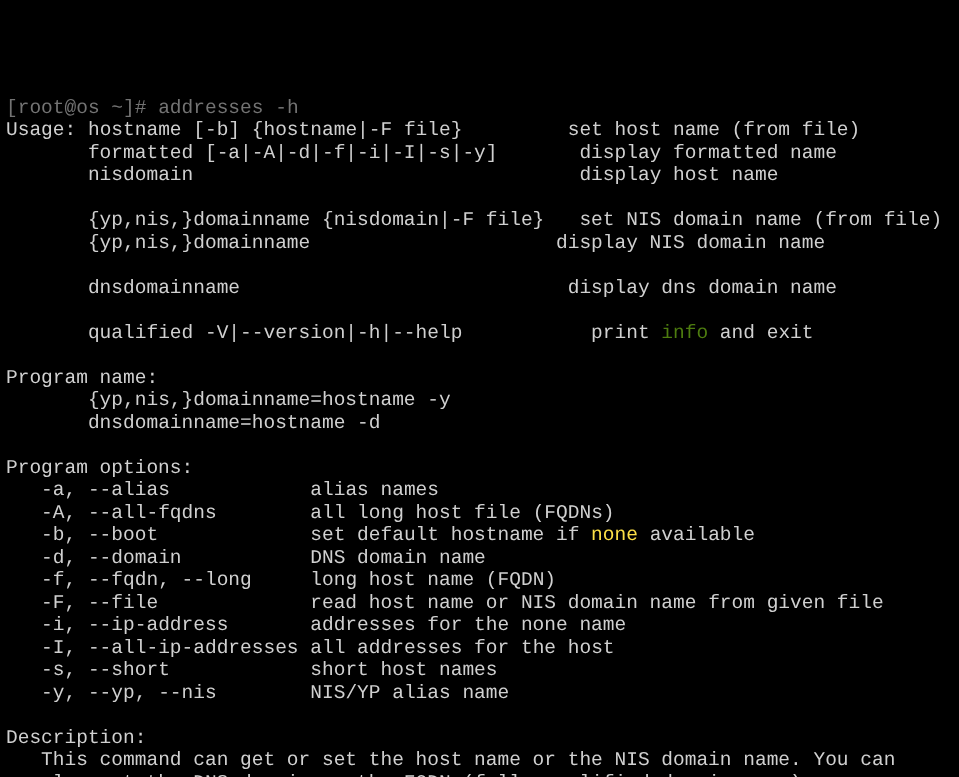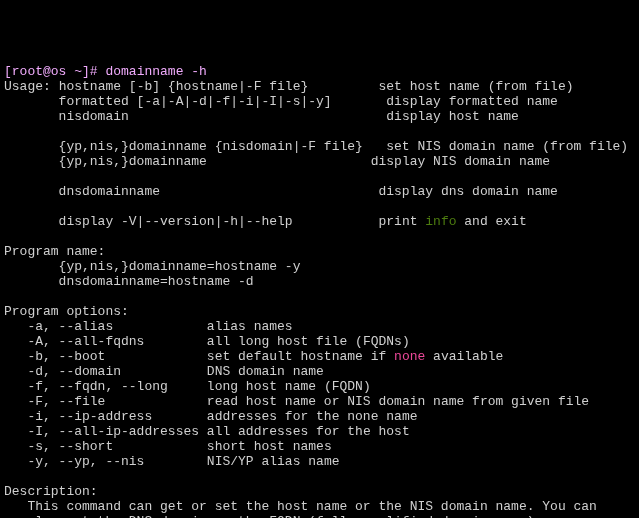--- a/index.html
+++ b/index.html
@@ -9,40 +9,40 @@
     color: #d0d0d0;
     font-family: "Courier New", monospace;
     font-size: 13px;
     line-height: 15px;
     width: 639px;
     height: 518px;
     box-sizing: border-box;
     overflow: hidden;
     white-space: pre;
   }
-  .w  { color: #f0abfc; }
+  .w  { color: #737373; }
   .c  { color: #4d7c0f; }
-  .m  { color: #ec4899; margin-top: 16px; }
+  .m  { color: #fde047; margin-top: 16px; }
 </style>
 </head>
 <body>
 
 
 
-<div><span class="w">[root@os ~]#</span> <span class="w">domainname -h</span>
+<div><span class="w">[root@os ~]#</span> <span class="w">addresses -h</span>
 <span>Usage:</span> <span>hostname [-b] {hostname|-F file}</span>         <span>set host name (from file)</span>
        <span>formatted [-a|-A|-d|-f|-i|-I|-s|-y]</span>       <span>display formatted name</span>
        <span>nisdomain</span>                                 <span>display host name</span>
 
        <span>{yp,nis,}domainname {nisdomain|-F file}</span>   <span>set NIS domain name (from file)</span>
        <span>{yp,nis,}domainname</span>                     <span>display NIS domain name</span>
 
        <span>dnsdomainname</span>                            <span>display dns domain name</span>
 
-       <span>display -V|--version|-h|--help</span>           <span><span>print </span><span class="c">info</span><span> and exit</span></span>
+       <span>qualified -V|--version|-h|--help</span>           <span><span>print </span><span class="c">info</span><span> and exit</span></span>
 
 <span>Program name:</span>
        <span>{yp,nis,}domainname=hostname -y</span>
        <span>dnsdomainname=hostname -d</span>
 
 <span>Program options:</span>
    <span>-a, --alias</span>            <span>alias names</span>
    <span>-A, --all-fqdns</span>        <span>all long host file (FQDNs)</span>
    <span>-b, --boot</span>             <span><span>set default hostname if </span><span class="m">none</span><span> available</span></span>
    <span>-d, --domain</span>           <span>DNS domain name</span>

